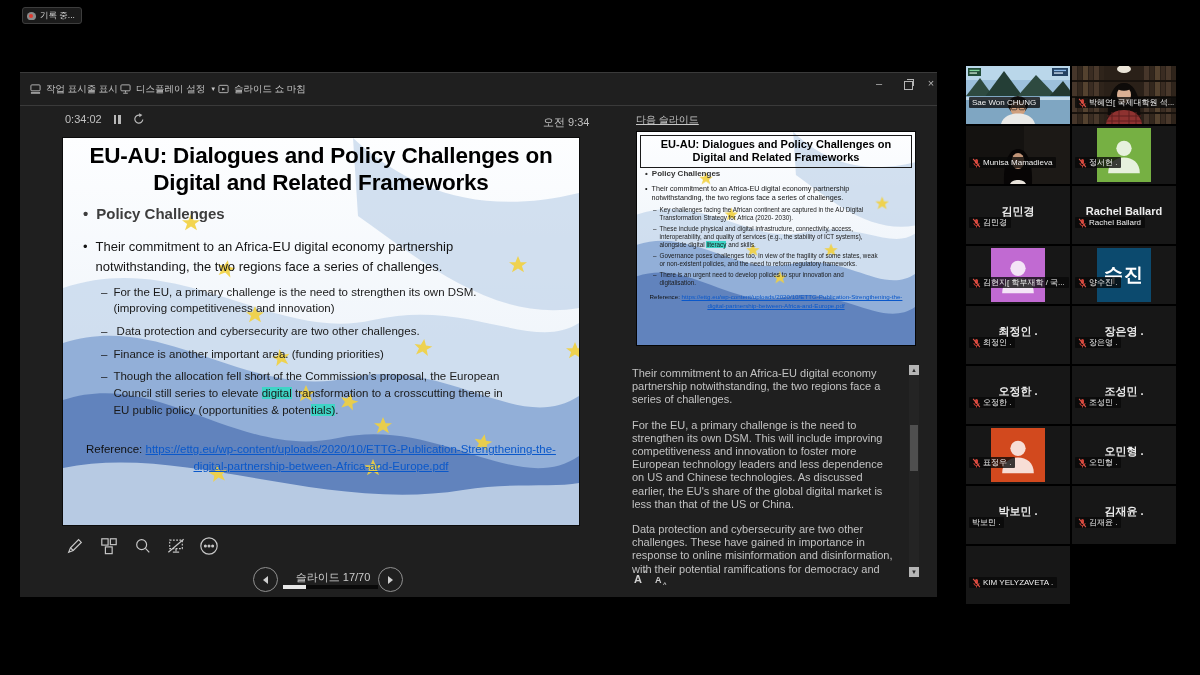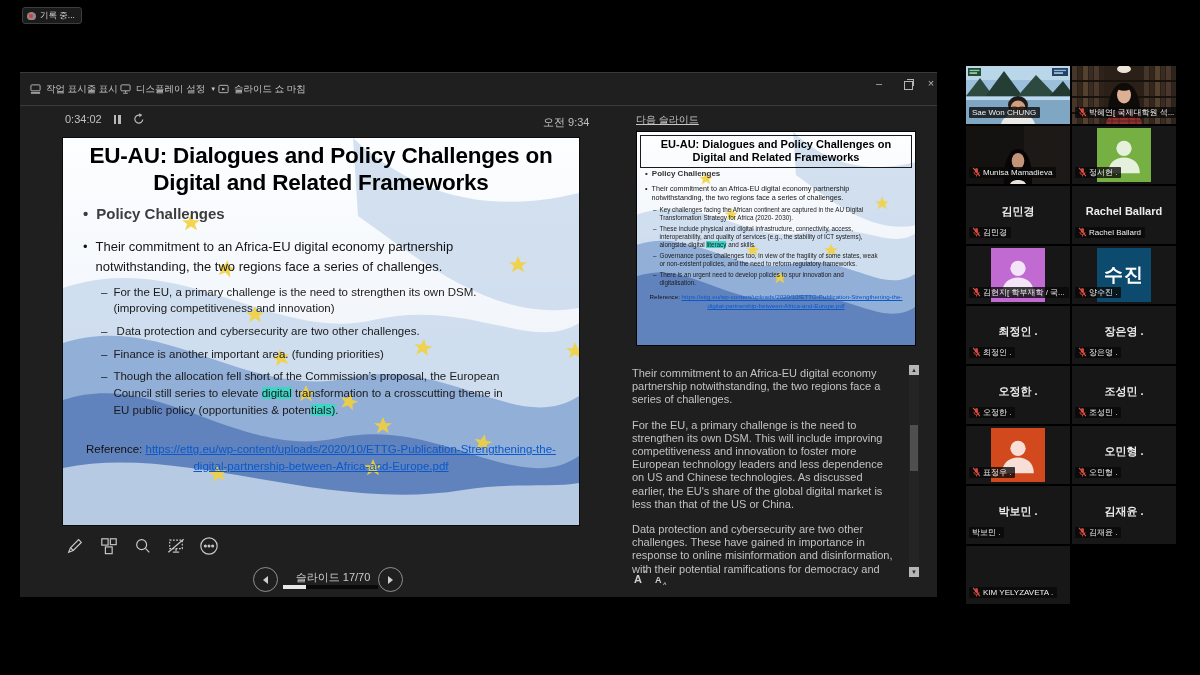--- a/index.html
+++ b/index.html
@@ -89,23 +89,23 @@
   
   #grid{left:966px;top:66px;width:210px;display:grid;grid-template-columns:104px 104px;
         grid-auto-rows:58px;gap:2px;}
   .tile{position:relative;background:#171717;overflow:hidden;cursor:pointer;}
   .tile.active{box-shadow:inset 0 0 0 2px var(--active);}
   .center-name{position:absolute;inset:0 0 8px 0;display:flex;align-items:center;justify-content:center;
                font-weight:bold;font-size:11px;color:#ececec;text-align:center;padding:0 4px;}
   .avatar-box{position:absolute;left:50%;top:50%;transform:translate(-50%,-50%);width:54px;height:54px;
               display:flex;align-items:center;justify-content:center;}
   .avatar-box.initials{color:#fff;font-size:19px;font-weight:bold;letter-spacing:1px;}
-  .name-label{position:absolute;left:3px;bottom:6px;max-width:97px;background:rgba(8,8,8,.78);
+  .name-label{position:absolute;left:3px;bottom:16px;max-width:97px;background:rgba(8,8,8,.78);
               color:#efefef;font-size:8px;line-height:11px;padding:0 4px 0 3px;display:flex;
-              gap:2px;white-space:nowrap;overflow:hidden;border-radius:1px;}
+              align-items:center;gap:2px;white-space:nowrap;overflow:hidden;border-radius:1px;}
   .sc{position:absolute;inset:0;}
   .sc svg{position:absolute;inset:0;width:100%;height:100%;}
 </style>
 </head>
 <body>
 
 <svg width="0" height="0" style="position:absolute">
   <defs>
     <polygon id="star" points="0,-9 2.6,-2.8 9,-2.8 3.9,1.1 6,7.3 0,3.5 -6,7.3 -3.9,1.1 -9,-2.8 -2.6,-2.8" fill="#f2d13e"></polygon>
     <linearGradient id="skyg" x1="0" y1="0" x2="0" y2="1">

